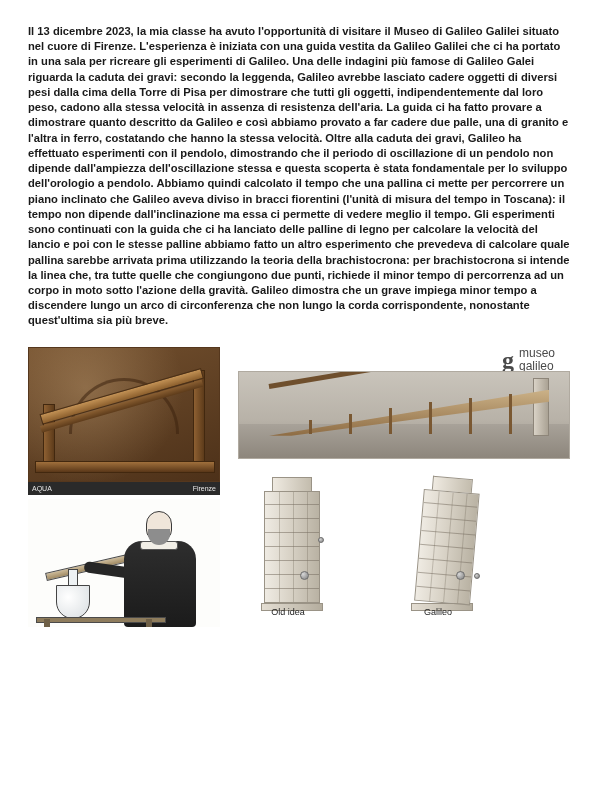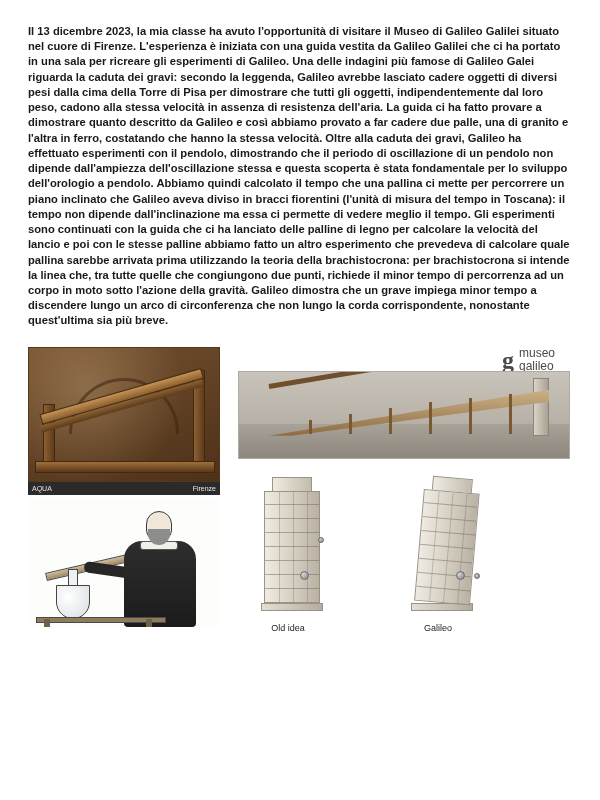--- a/index.html
+++ b/index.html
@@ -252,21 +252,21 @@
   .tower.galileo .tilt { transform: rotate(5deg); transform-origin: bottom center; }
   .ball {
     position: absolute;
     width: 9px; height: 9px; border-radius: 50%;
     background: radial-gradient(circle at 30% 30%, #d8d8d8, #7e7e7e);
     border: 1px solid #6d6d6d;
   }
   .ball.small { width: 6px; height: 6px; }
   .tower-label {
     position: absolute;
-    bottom: 0;
+    bottom: 16px;
     width: 100px;
     text-align: center;
     font-size: 9px;
     color: #222;
     font-family: "Liberation Sans", sans-serif;
   }
 </style>
 </head>
 <body>
 

